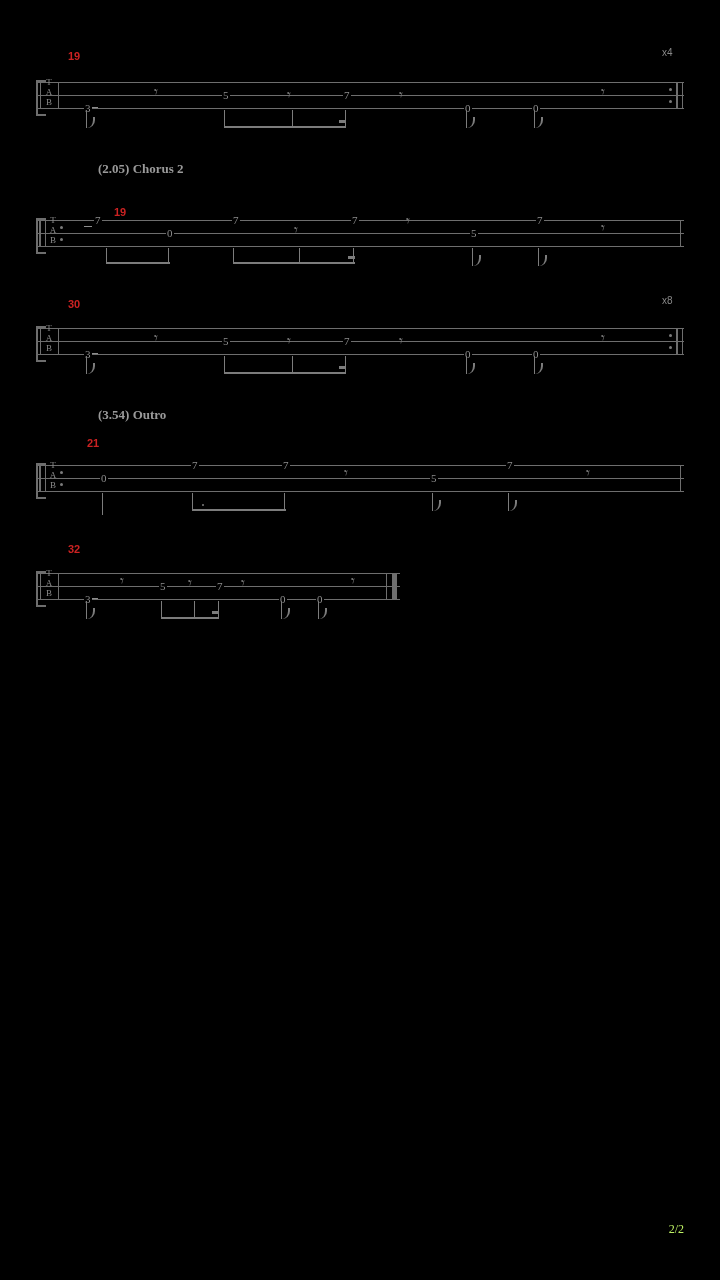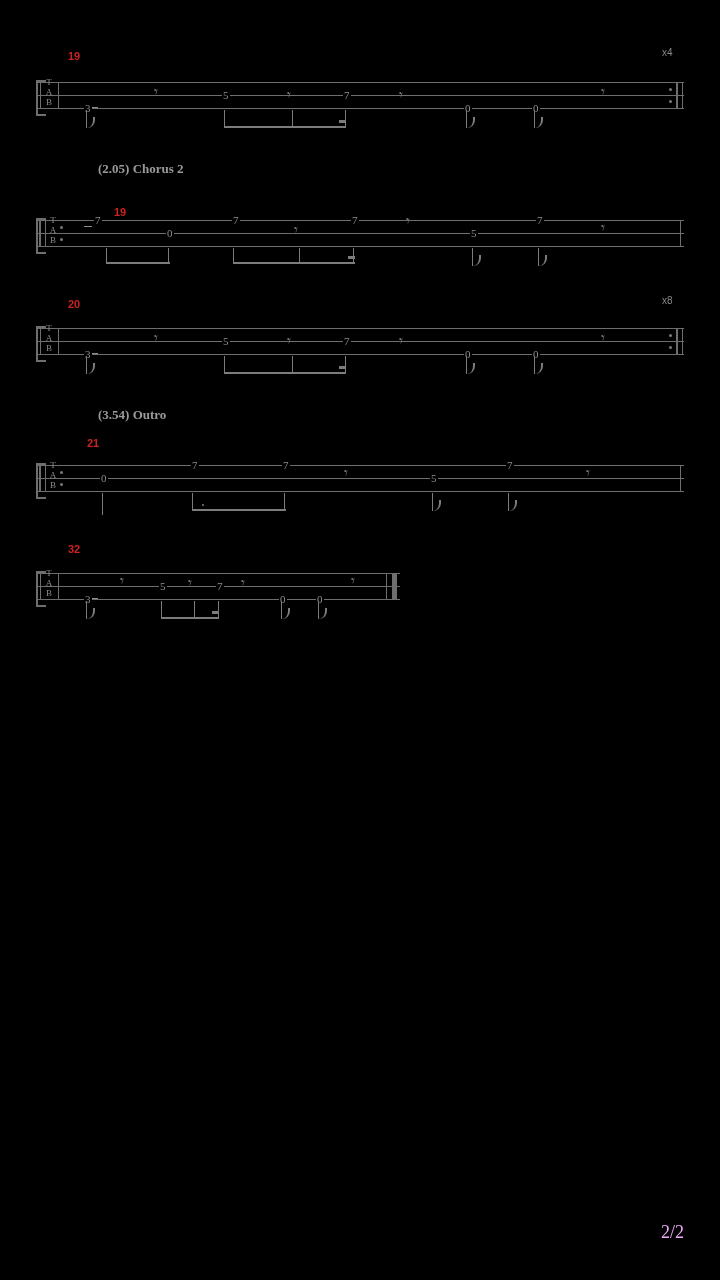--- a/index.html
+++ b/index.html
@@ -154,22 +154,22 @@
     border-radius: 50%;
     background: #7a7a7a;
   }
 
   
   .page-number {
     position: absolute;
     right: 36px;
     top: 1222px;
     font-family: "Liberation Serif", serif;
-    font-size: 18px;
-    color: #f0abfc;
+    font-size: 12px;
+    color: #bef264;
   }
 </style>
 </head>
 <body>
 
 <div class="page">
 
   <div class="system" style="left:36px; top:70px; width:648px; height:60px;">
 
     <div class="sys-bracket" style="left:0px; top:10px; width:8px; height:32px;"></div>
@@ -303,21 +303,21 @@
     <div class="stem" style="left:256px; top:38px; height:18px;"></div>
     <div class="stem" style="left:309px; top:38px; height:18px;"></div>
     <div class="beam" style="left:188px; top:54px; width:122px;"></div>
     <div class="beam-stub" style="left:303px; top:48px;"></div>
 
     <div class="stem" style="left:430px; top:38px; height:18px;"></div>
     <div class="flag" style="left:430px; top:45px;"></div>
     <div class="stem" style="left:498px; top:38px; height:18px;"></div>
     <div class="flag" style="left:498px; top:45px;"></div>
   </div>
-  <div class="measure-num" style="left:68px; top:298px;">20</div>
+  <div class="measure-num" style="left:68px; top:298px;">30</div>
   <div class="repeat-count" style="left:662px; top:295px;">x8</div>
 
   <div class="section-label" style="left:98px; top:407px;">(3.54) Outro</div>
 
   <div class="system" style="left:36px; top:455px; width:648px; height:60px;">
     <div class="sys-bracket" style="left:0px; top:8px; width:8px; height:32px;"></div>
     <div class="staff-line" style="top:10px; width:648px;"></div>
     <div class="staff-line" style="top:23px; width:648px;"></div>
     <div class="staff-line" style="top:36px; width:648px;"></div>
     <div class="tab-letters" style="left:12px; top:5px;">

